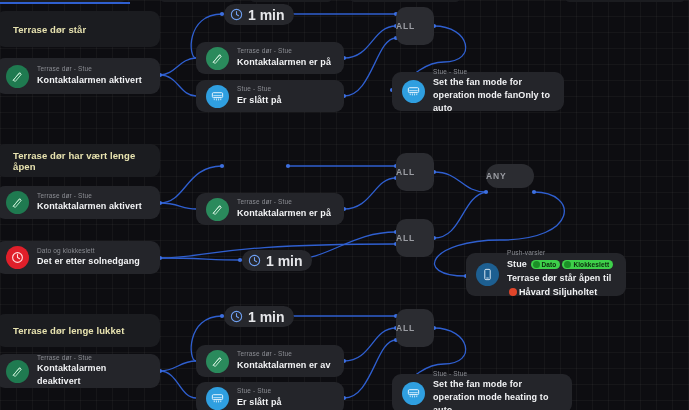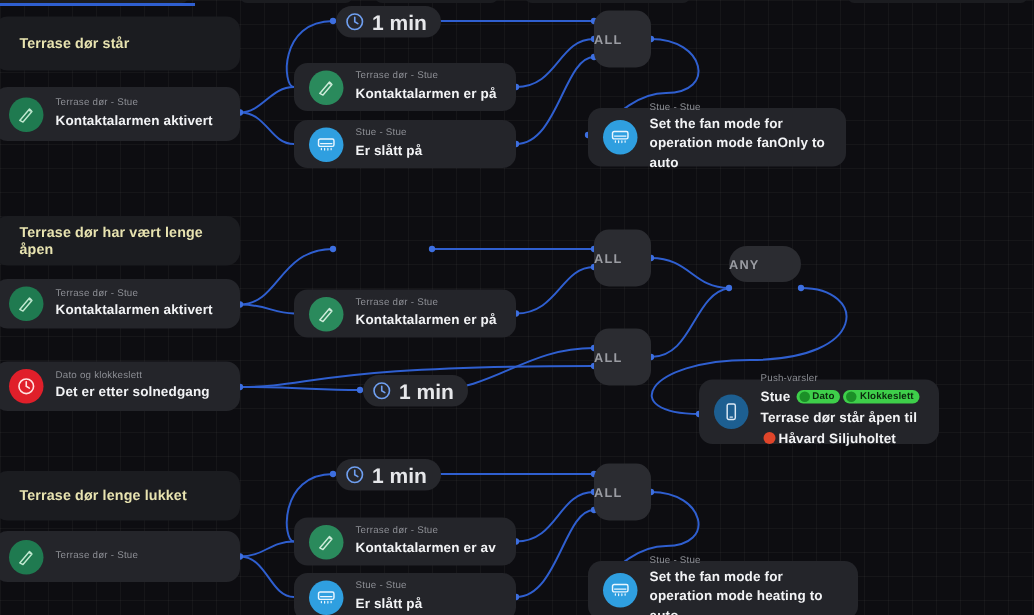--- a/index.html
+++ b/index.html
@@ -362,20 +362,21 @@
 
   <div class="node" style="left:-4px;top:354px;width:164px;height:34px;">
     <span class="ic green">
       <svg width="13" height="13" viewBox="0 0 24 24">
           <path d="M4 19 L16 5 M16 5 L19 8 L8 21 L4 19z" fill="none" stroke="#bfe8cf" stroke-width="1.8" stroke-linejoin="round"></path>
           <circle cx="17" cy="7" r="1.4" fill="#bfe8cf"></circle>
         </svg>
     </span>
     <span class="txtwrap">
       <span class="sub">Terrase dør - Stue</span>
+      <span class="main">Kontaktalarmen deaktivert</span>
     </span>
   </div>
 
   <div class="delay" style="left:224px;top:306px;">
     <span class="ic" style="width:13px;height:13px;flex:0 0 13px;margin-right:0;background:transparent;">
       <svg width="13" height="13" viewBox="0 0 24 24">
           <circle cx="12" cy="12" r="9.5" fill="none" stroke="#6f9ff0" stroke-width="2"></circle>
           <path d="M12 6.5 V12 L15.8 14.3" fill="none" stroke="#6f9ff0" stroke-width="2" stroke-linecap="round"></path>
         </svg>
     </span>

